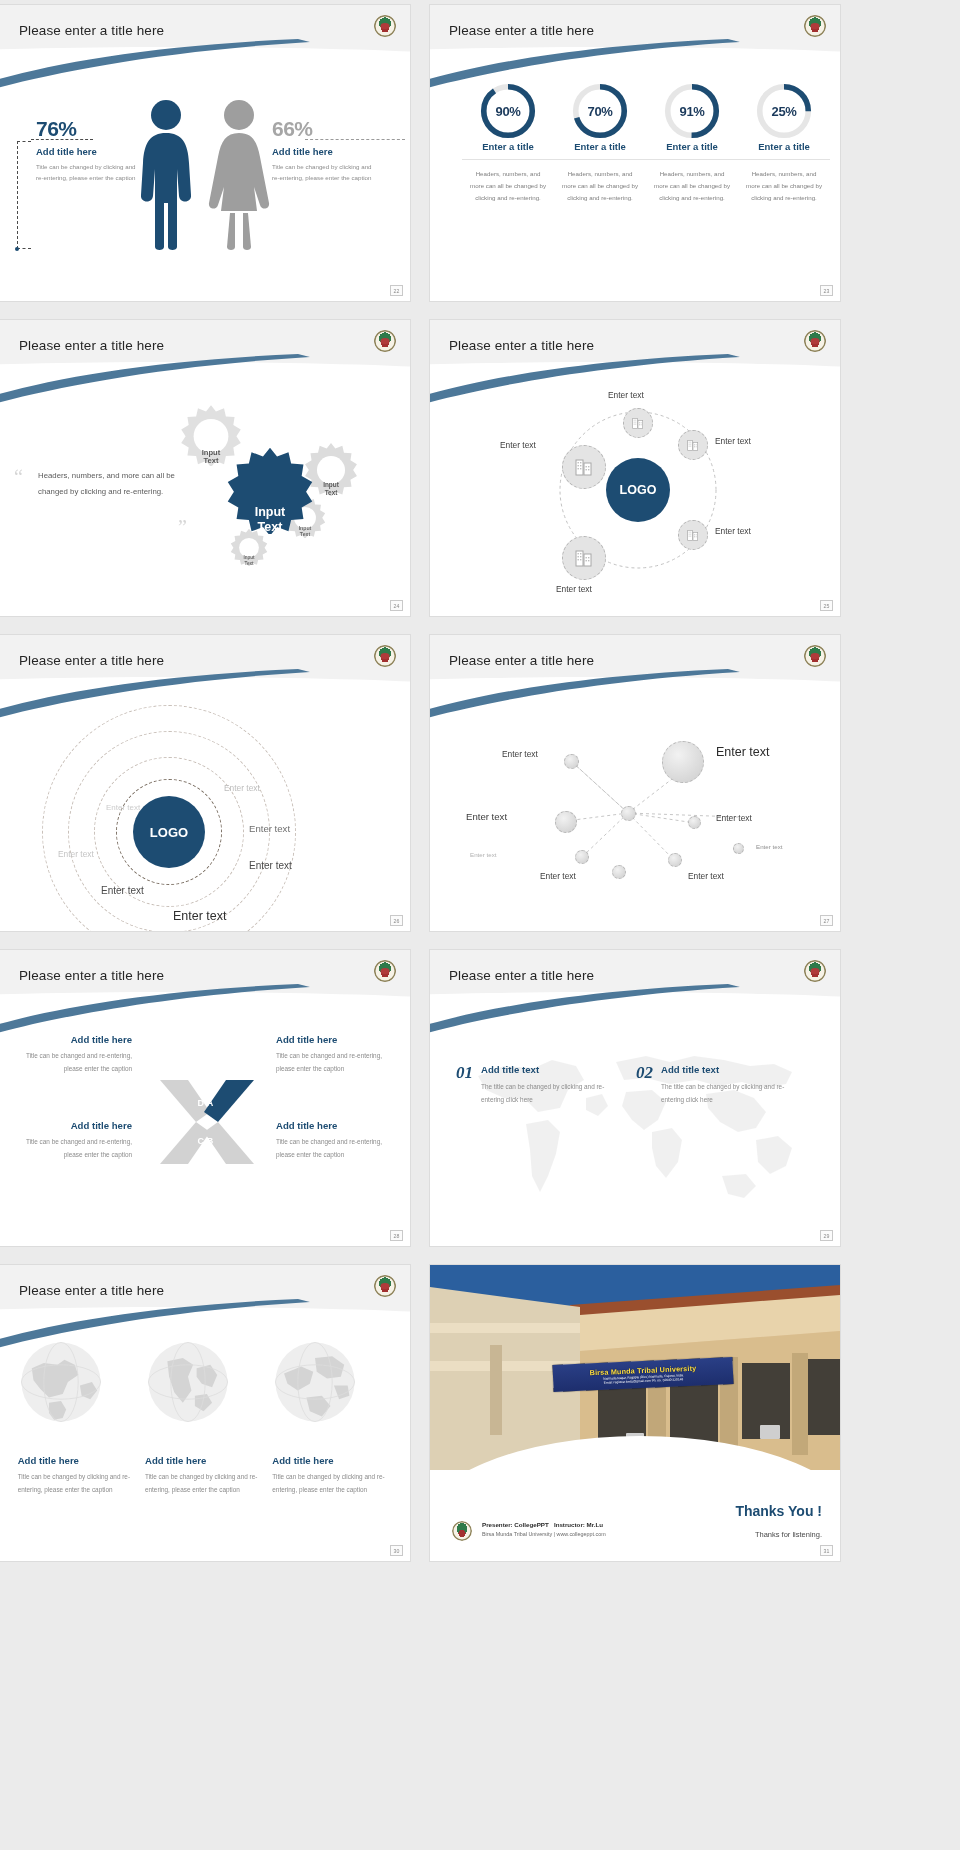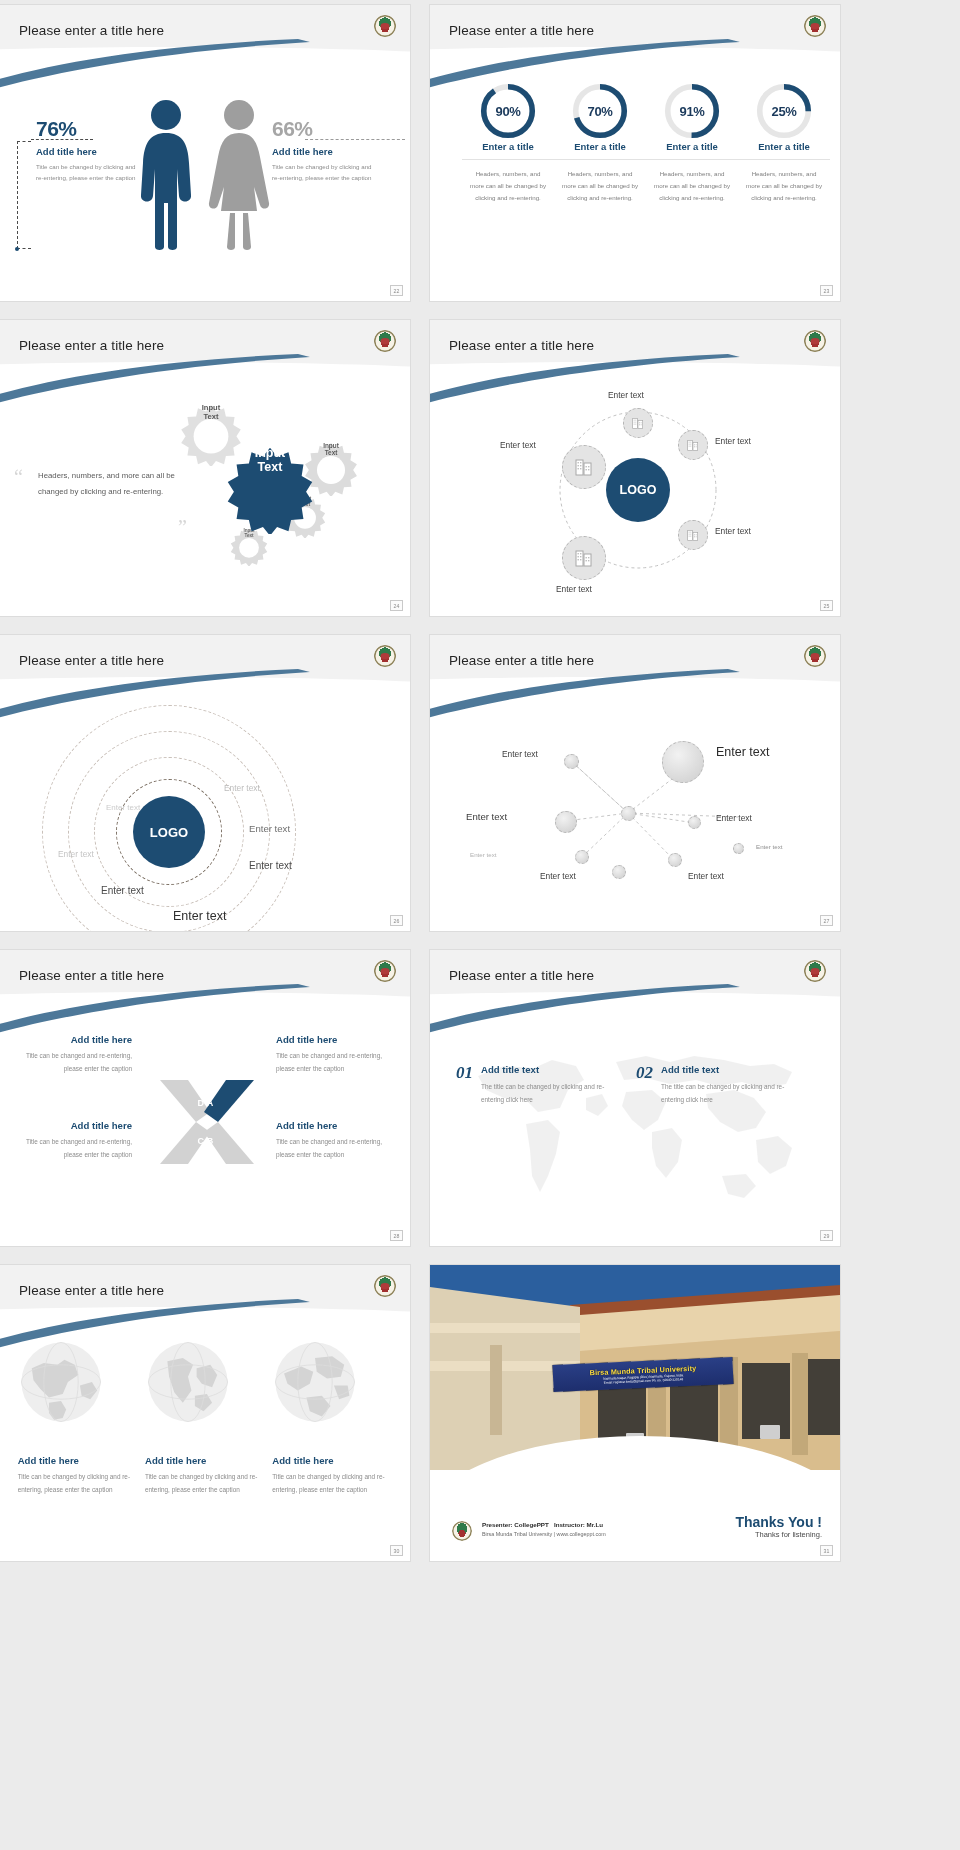--- a/index.html
+++ b/index.html
@@ -102,21 +102,21 @@
   .quoteL { position:absolute; left:14px; top:146px; font-size:20px; color:#d6d6d6;
             font-family:"Liberation Serif", serif; }
   .quoteR { position:absolute; left:178px; top:196px; font-size:20px; color:#d6d6d6;
             font-family:"Liberation Serif", serif; }
   .s24-text { position:absolute; left:38px; top:148px; width:152px;
               font-size:7.8px; color:#5c5c5c; line-height:2.1; }
   .gearwrap { position:absolute; left:168px; top:78px; width:240px; height:206px; }
   .gear { position:absolute; }
   .gear span {
     position:absolute; inset:0; display:flex; flex-direction:column;
-    align-items:center; justify-content:flex-start; text-align:center;
+    align-items:center; justify-content:flex-end; text-align:center;
     font-weight:bold; line-height:1.15;
   }
 
   
   .hub { position:absolute; left:0; top:58px; width:410px; height:238px; }
   .hub-core {
     position:absolute; width:64px; height:64px; border-radius:50%;
     background:#1d4c72; color:#fff; font-size:12.5px; font-weight:bold;
     display:flex; align-items:center; justify-content:center;
     left:176px; top:80px; z-index:3;
@@ -188,21 +188,21 @@
   .banner b { color:#ffe24a; font-size:7.2px; letter-spacing:.2px; white-space:nowrap;
               text-shadow:0 0 1px #000; }
   .banner i { color:#fff; font-size:3.2px; font-style:normal; line-height:1.35;
               text-align:center; white-space:nowrap; }
   .photo-fade {
     position:absolute; left:-10px; bottom:-58px; width:440px; height:92px;
     background:#ffffff; border-radius:50% 50% 0 0 / 100% 100% 0 0;
   }
   .thanksblk { position:absolute; right:18px; bottom:22px; text-align:right; }
   .thanksblk h3 { font-size:14px; color:#1d4c72; font-weight:bold; }
-  .thanksblk p { font-size:7.5px; color:#4a4a4a; margin-top:0; }
+  .thanksblk p { font-size:7.5px; color:#4a4a4a; margin-top:11px; }
   .presblk { position:absolute; left:52px; bottom:24px; }
   .presblk .l1 { font-size:6.2px; color:#2a2a2a; font-weight:bold; }
   .presblk .l2 { font-size:5.4px; color:#6a6a6a; margin-top:3px; }
   .presblk .crest2 {
     position:absolute; left:-30px; top:0; width:20px; height:20px; border-radius:50%;
     background:
       radial-gradient(circle at 50% 62%, #a23030 0 22%, transparent 22%),
       radial-gradient(circle at 50% 38%, #2f7a4a 0 34%, transparent 34%),
       radial-gradient(circle at 50% 50%, #f6f2e6 0 78%, #d6ceb4 78% 100%);
     box-shadow: inset 0 0 0 1.5px #8d8259;

